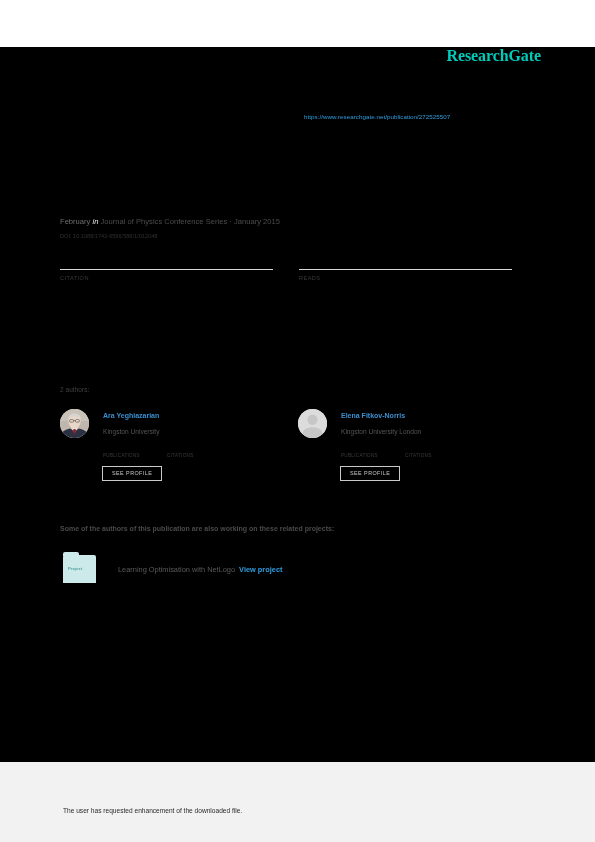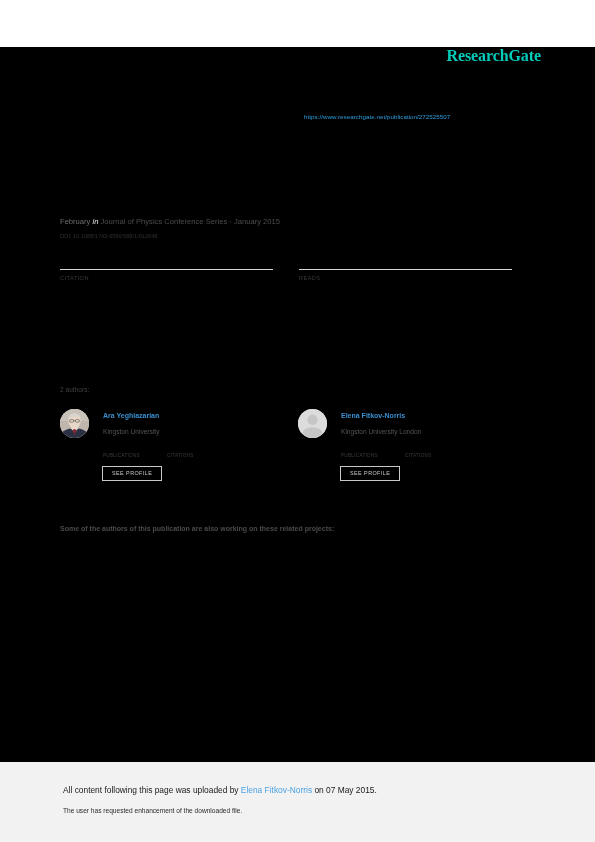--- a/index.html
+++ b/index.html
@@ -370,21 +370,27 @@
       <div class="metric cit">
         <div class="metric-value">92</div>
         <div class="metric-label">CITATIONS</div>
       </div>
     </div>
     <div class="see-profile">SEE PROFILE</div>
   </div>
 
   <div class="projects-heading">Some of the authors of this publication are also working on these related projects:</div>
 
+  <div class="project-row">
+    <div class="project-icon">
+      <span class="tab"></span>
+      <span class="badge">Project</span>
+    </div>
+    <div class="project-text">
+      <span>Learning Optimisation with NetLogo</span><span class="project-link">View project</span>
+    </div>
+  </div>
 
 </div>
 
 <div class="footer">
-  <div class="footer-line1">
-    <span>All content following this page was uploaded by </span><span class="uploader">Elena Fitkov-Norris</span><span> on 07 May 2015.</span>
-  </div>
   <div class="footer-line2">The user has requested enhancement of the downloaded file.</div>
 </div>
 
 </body></html>

